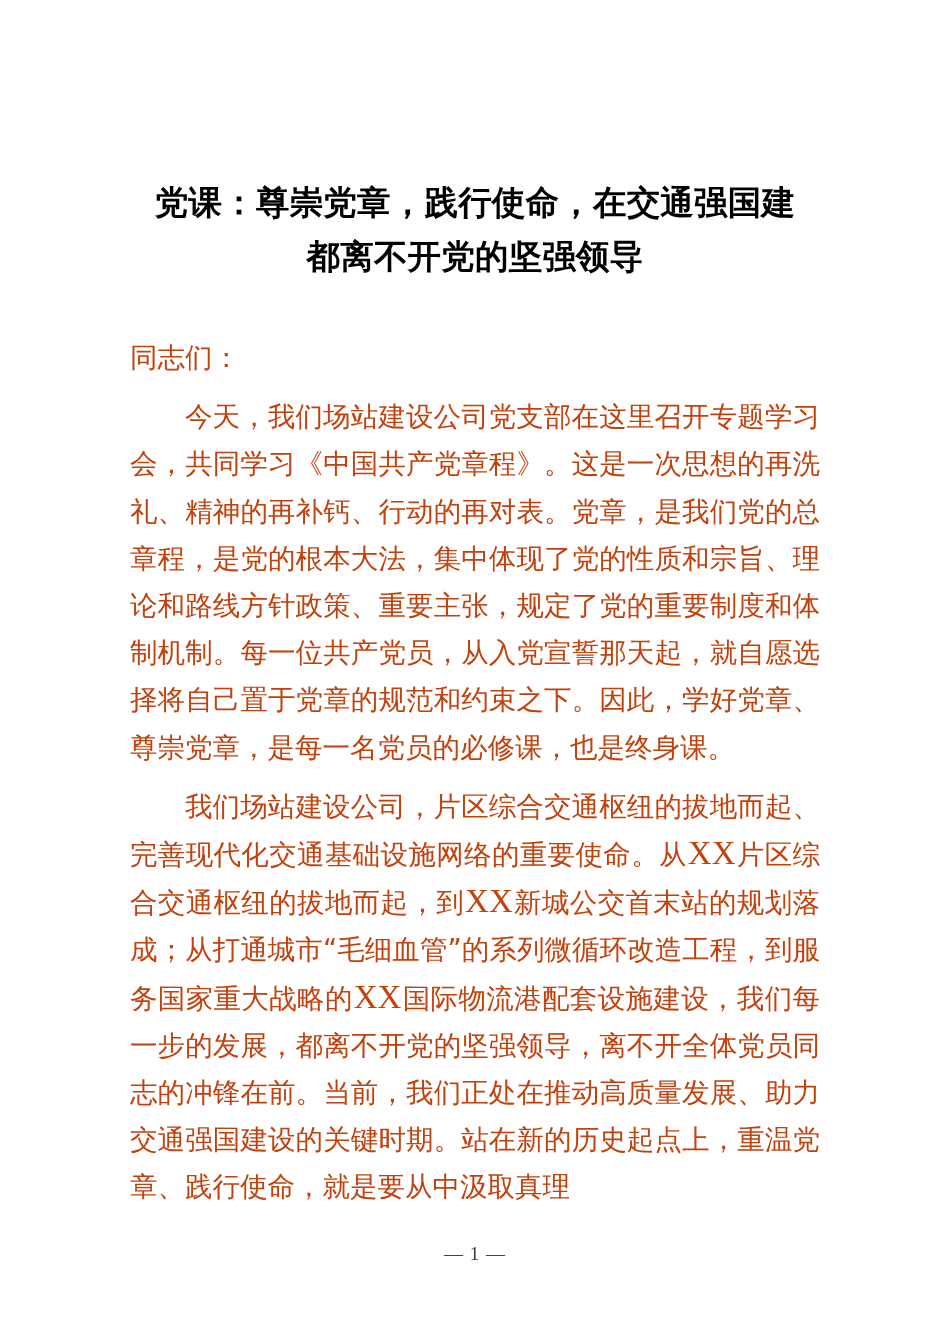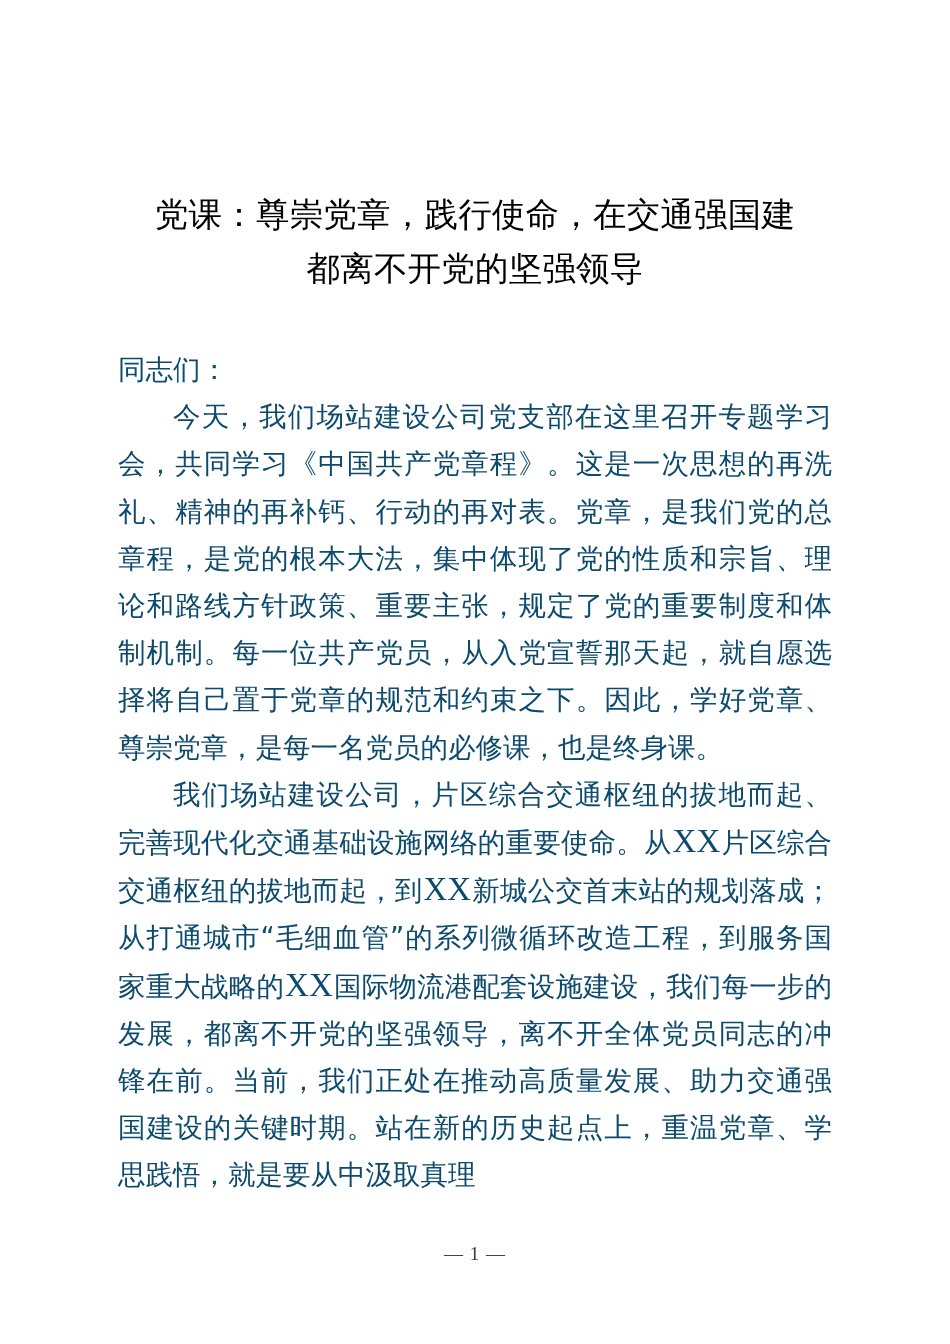--- a/index.html
+++ b/index.html
@@ -20,39 +20,39 @@
 
   .doc-body {
     position: absolute;
     left: 118px;
     top: 0;
     width: 714px;
   }
 
   
   .doc-title {
-    margin: 16px;
+    margin: 4px;
     padding-top: 172px;
     font-family: "DejaVu Sans", "Liberation Sans", sans-serif;
-    font-weight: normal;
+    font-weight: bold;
     font-size: 33.5px;
     line-height: 54px;
     text-align: center;
     color: #000000;
     letter-spacing: 0.2px;
     word-break: break-all;
   }
 
   
   .para {
-    margin: 0;
+    margin: 12px;
     font-family: "DejaVu Sans", "Liberation Sans", sans-serif;
     font-size: 27.5px;
     line-height: 47.2px;
-    color: #0c4a6e;
+    color: #c2410c;
     text-align: justify;
     text-justify: inter-ideograph;
     word-break: break-all;
     letter-spacing: 0px;
   }
 
   .para.salutation {
     margin-top: 50px;
     text-indent: 0;
   }
@@ -87,19 +87,19 @@
 <div class="page">
 
   <div class="doc-body">
 
     <h1 class="doc-title"><span>党课：尊崇党章，践行使命，在交通强国建</span><br><span>都离不开党的坚强领导</span></h1>
 
     <p class="para salutation">同志们：</p>
 
     <p class="para indent">今天，我们场站建设公司党支部在这里召开专题学习会，共同学习《中国共产党章程》。这是一次思想的再洗礼、精神的再补钙、行动的再对表。党章，是我们党的总章程，是党的根本大法，集中体现了党的性质和宗旨、理论和路线方针政策、重要主张，规定了党的重要制度和体制机制。每一位共产党员，从入党宣誓那天起，就自愿选择将自己置于党章的规范和约束之下。因此，学好党章、尊崇党章，是每一名党员的必修课，也是终身课。</p>
 
-    <p class="para indent"><span>我们场站建设公司，片区综合交通枢纽的拔地而起、完善现代化交通基础设施网络的重要使命。从</span><span class="latin">XX</span><span>片区综合交通枢纽的拔地而起，到</span><span class="latin">XX</span><span>新城公交首末站的规划落成；从打通城市“毛细血管”的系列微循环改造工程，到服务国家重大战略的</span><span class="latin">XX</span><span>国际物流港配套设施建设，我们每一步的发展，都离不开党的坚强领导，离不开全体党员同志的冲锋在前。当前，我们正处在推动高质量发展、助力交通强国建设的关键时期。站在新的历史起点上，重温党章、学思践悟，就是要从中汲取真理</span></p>
+    <p class="para indent"><span>我们场站建设公司，片区综合交通枢纽的拔地而起、完善现代化交通基础设施网络的重要使命。从</span><span class="latin">XX</span><span>片区综合交通枢纽的拔地而起，到</span><span class="latin">XX</span><span>新城公交首末站的规划落成；从打通城市“毛细血管”的系列微循环改造工程，到服务国家重大战略的</span><span class="latin">XX</span><span>国际物流港配套设施建设，我们每一步的发展，都离不开党的坚强领导，离不开全体党员同志的冲锋在前。当前，我们正处在推动高质量发展、助力交通强国建设的关键时期。站在新的历史起点上，重温党章、践行使命，就是要从中汲取真理</span></p>
 
   </div>
 
   <div class="page-footer">— 1 —</div>
 
 </div>
 
 </body></html>

